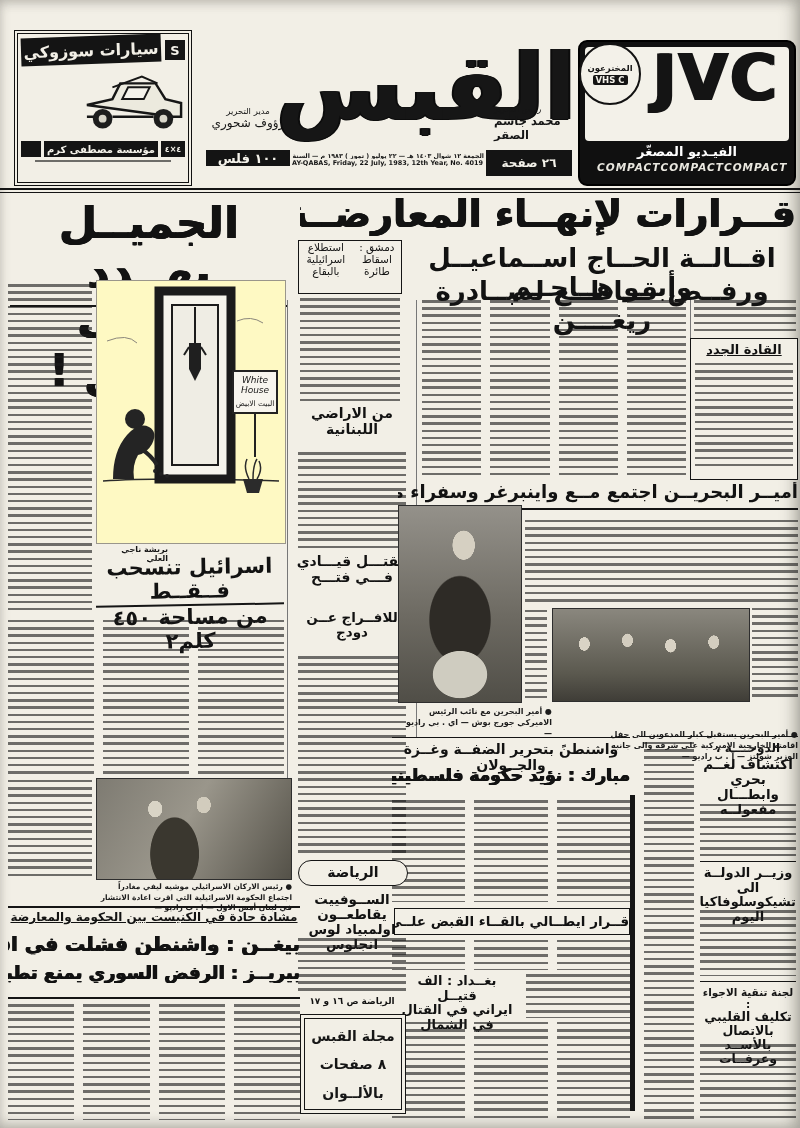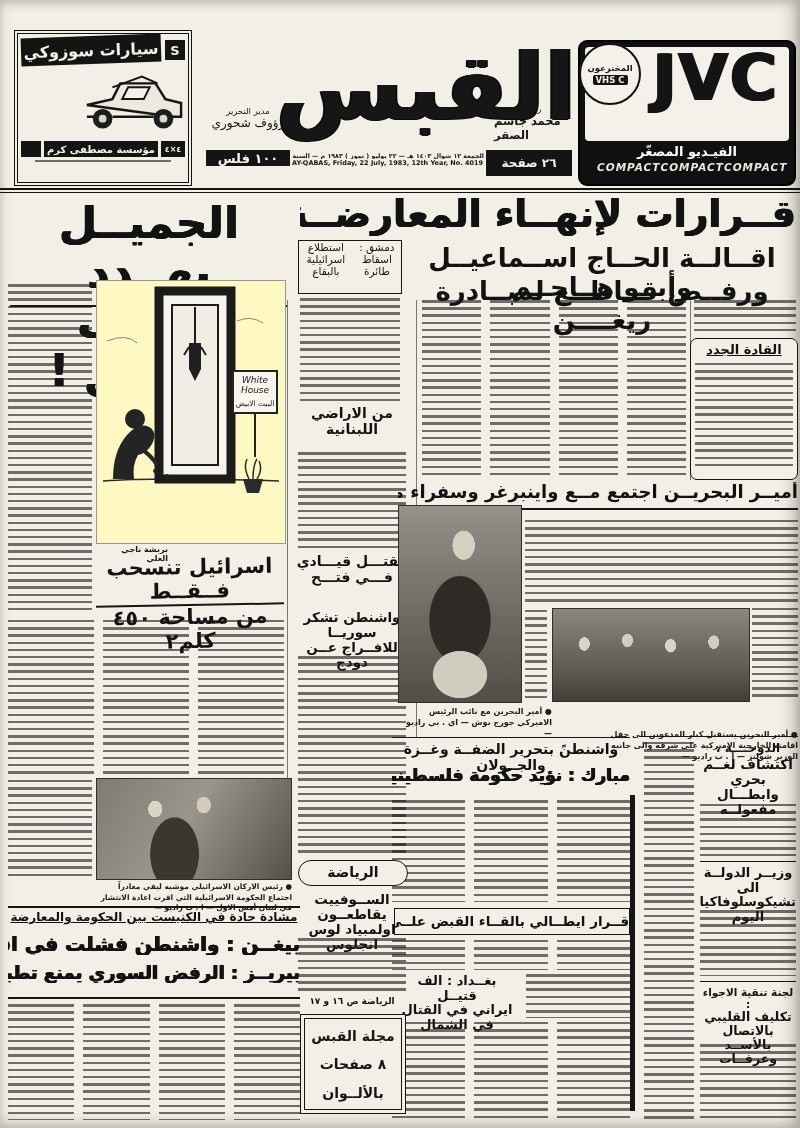--- a/index.html
+++ b/index.html
@@ -131,35 +131,34 @@
   <div class="abs sim" style="left:300px;top:298px;width:100px;height:104px;"></div>
 
   <div class="simwrap" style="left:422px;top:300px;width:264px;height:178px;">
     <div class="sim"></div>
       <div class="sim"></div>
     <div class="sim"></div>
       <div class="sim"></div>
   </div>
 
   <div class="abs sim" style="left:694px;top:300px;width:102px;height:34px;"></div>
-  <div class="abs box" style="left:690px;top:338px;width:108px;height:142px;padding:4px;box-sizing:border-box;border-radius:7px;">
+  <div class="abs box" style="left:690px;top:338px;width:108px;height:142px;padding:4px;box-sizing:border-box;">
     <div class="hd" style="font-size:13px;text-decoration:underline;">القادة الجدد</div>
     <div class="sim" style="height:108px;margin-top:5px;"></div>
   </div>
 
   <div class="abs hd" style="left:290px;top:406px;width:124px;font-size:14px;">
     <div>من الاراضي اللبنانية</div>
   </div>
   <div class="abs sim" style="left:298px;top:452px;width:108px;height:98px;"></div>
   <div class="abs hd" style="left:290px;top:554px;width:124px;font-size:14px;">
     <div>مقتـــل قيـــادي</div>
     <div>فـــي فتـــح</div>
   </div>
   <div class="abs hd" style="left:290px;top:610px;width:124px;font-size:13.5px;">
-    <div>واشنطن تشكر سوريــا</div>
     <div>للافــراج عــن دودج</div>
   </div>
   <div class="abs sim" style="left:298px;top:656px;width:108px;height:198px;"></div>
 
   <div class="abs hd nowrap" style="left:398px;top:482px;width:400px;font-size:18px;border-bottom:2px solid #151515;padding-bottom:6px;">أميــر البحريــن اجتمع مــع واينبرغر وسفراء مجلس التعــاون</div>
   <div class="abs sim" style="left:525px;top:520px;width:273px;height:84px;"></div>
 
   <div class="photo" id="photo-bush" style="left:398px;top:505px;width:122px;height:196px;"></div>
   <div class="photo" id="photo-shultz" style="left:552px;top:608px;width:196px;height:92px;"></div>
   <div class="abs sim" style="left:752px;top:608px;width:46px;height:90px;"></div>

